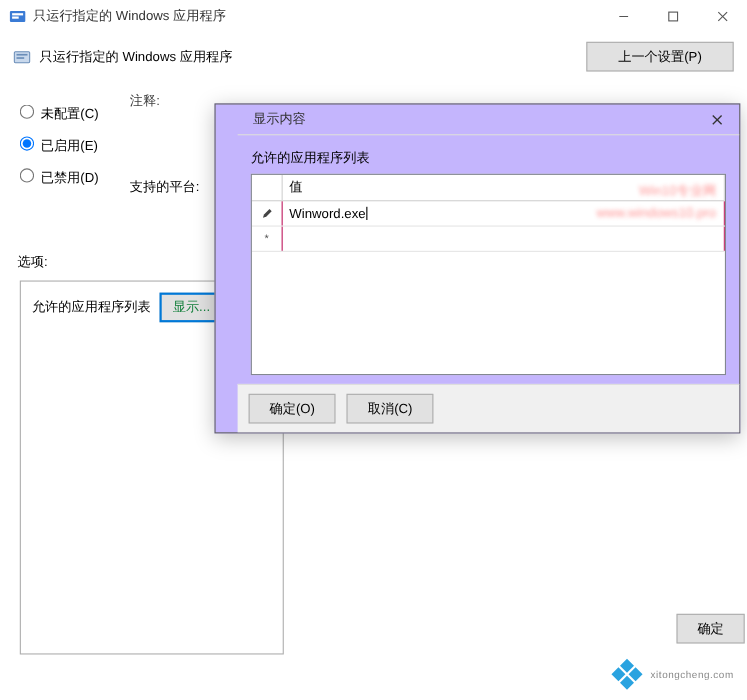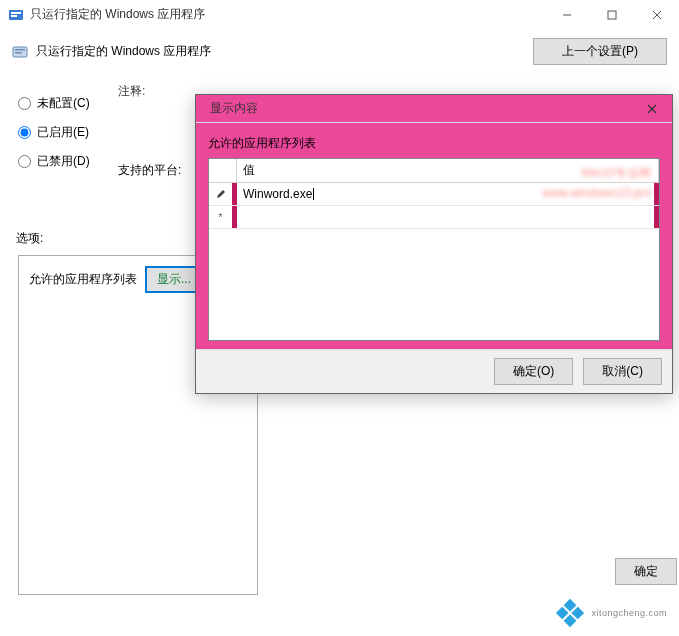--- a/index.html
+++ b/index.html
@@ -12,56 +12,56 @@
 .win-btn { width: 45px; height: 30px; display: flex; align-items: center; justify-content: center; color: #555; }
 
 .header-row { display: flex; align-items: center; padding: 8px 12px; }
 .header-row .icon { width: 16px; height: 16px; margin-right: 8px; }
 .header-row .title { flex: 1; color: #000; }
 .nav-btn { border: 1px solid #adadad; background: #e1e1e1; padding: 4px 28px; margin-left: 6px; color: #000; }
 
 .body-area { position: relative; padding: 0 18px; }
 .left-col { width: 90px; float: left; }
 .radio-group { margin-top: 10px; }
-.radio-item { display: flex; align-items: center; margin: 12px 0; color: #000; }
+.radio-item { display: flex; align-items: flex-start; margin: 12px 0; color: #000; }
 .radio-item input { margin-right: 6px; }
 
 .label-col { margin-left: 100px; margin-top: 10px; }
 .comment-label { color: #404040; margin-top: 2px; }
 .platform-label { color: #000; margin-top: 62px; }
 
 .options-label { clear: both; padding-top: 48px; color: #000; margin-left: -2px; }
 
 .lower-split { display: flex; margin-top: 8px; height: 340px; }
 .left-pane { width: 240px; border: 1px solid #adadad; padding: 10px; }
 .left-pane-row { display: flex; align-items: center; gap: 8px; }
 .show-btn { border: 2px solid #0078d7; background: #e1e1e1; padding: 3px 10px; color: #15803d; }
 .right-pane { flex: 1; border: 1px solid #adadad; padding: 10px; color: #000; line-height: 1.6; overflow: hidden; margin-left: 6px; }
 
 .footer-btns { position: absolute; bottom: 10px; right: 2px; display: flex; gap: 8px; }
 .btn { border: 1px solid #adadad; background: #e1e1e1; padding: 4px 18px; color: #000; }
 
 
-.dialog { position: absolute; left: 195px; top: 94px; width: 478px; height: 300px; background: #ec4899; border: 1px solid #646464; box-shadow: 0 4px 18px rgba(0,0,0,.25); z-index: 50; display: flex; flex-direction: column; }
+.dialog { position: absolute; left: 195px; top: 94px; width: 478px; height: 300px; background: #c4b5fd; border: 1px solid #646464; box-shadow: 0 4px 18px rgba(0,0,0,.25); z-index: 50; display: flex; flex-direction: column; padding-left: 20px; }
 .dialog .titlebar { height: 28px; border-bottom: 1px solid #ddd; }
 .dialog .win-btn { width: 40px; height: 28px; }
 .dialog-body { padding: 12px 12px 8px 12px; flex: 1; display: flex; flex-direction: column; }
 .dialog-label { margin-bottom: 6px; color: #000; }
 .grid-wrap { border: 1px solid #828790; flex: 1; position: relative; background: #fff; overflow: hidden; }
 .grid-header { display: flex; background: #fff; border-bottom: 1px solid #d0d0d0; }
 .gh-cell { border-right: 1px solid #d0d0d0; padding: 3px 6px; color: #000; }
 .gh-cell.rowhead { width: 28px; }
 .gh-cell.value { flex: 1; }
 .grid-row { display: flex; border-bottom: 1px solid #e5e5e5; }
-.gr-cell { border-right: 5px solid #be185d; padding: 3px 6px; color: #000; height: 22px; display: flex; align-items: center; }
+.gr-cell { border-right: 1px solid #be185d; padding: 3px 6px; color: #000; height: 22px; display: flex; align-items: center; }
 .gr-cell.rowhead { width: 28px; justify-content: center; font-size: 10px; color: #555; }
 .gr-cell.value { flex: 1; }
 .cursor-bar { display:inline-block; width:1px; height:12px; background:#000; margin-left:1px; }
 .watermark { position: absolute; right: 8px; top: 4px; color: #ff8a8a; font-size: 14px; filter: blur(2px); opacity: .9; text-align: right; line-height: 20px; pointer-events: none; }
-.dialog-footer { padding: 8px 10px; display: flex; justify-content: flex-end; gap: 10px; border-top: 1px solid #ddd; background: #f0f0f0; }
+.dialog-footer { padding: 8px 10px; display: flex; gap: 10px; border-top: 1px solid #ddd; background: #f0f0f0; }
 
 .overlay-logo { position: absolute; right: 8px; bottom: 6px; display: flex; align-items: center; gap: 6px; z-index: 5; background: rgba(255,255,255,.7); padding: 2px 4px; }
 .overlay-logo .txt1 { font-size: 18px; color: #333; font-weight: 500; }
 .overlay-logo .txt2 { font-size: 9px; color: #888; letter-spacing: .5px; }
 .logo-sq { width: 30px; height: 30px; }
 </style>
 </head>
 <body>
 
 <div class="titlebar">

